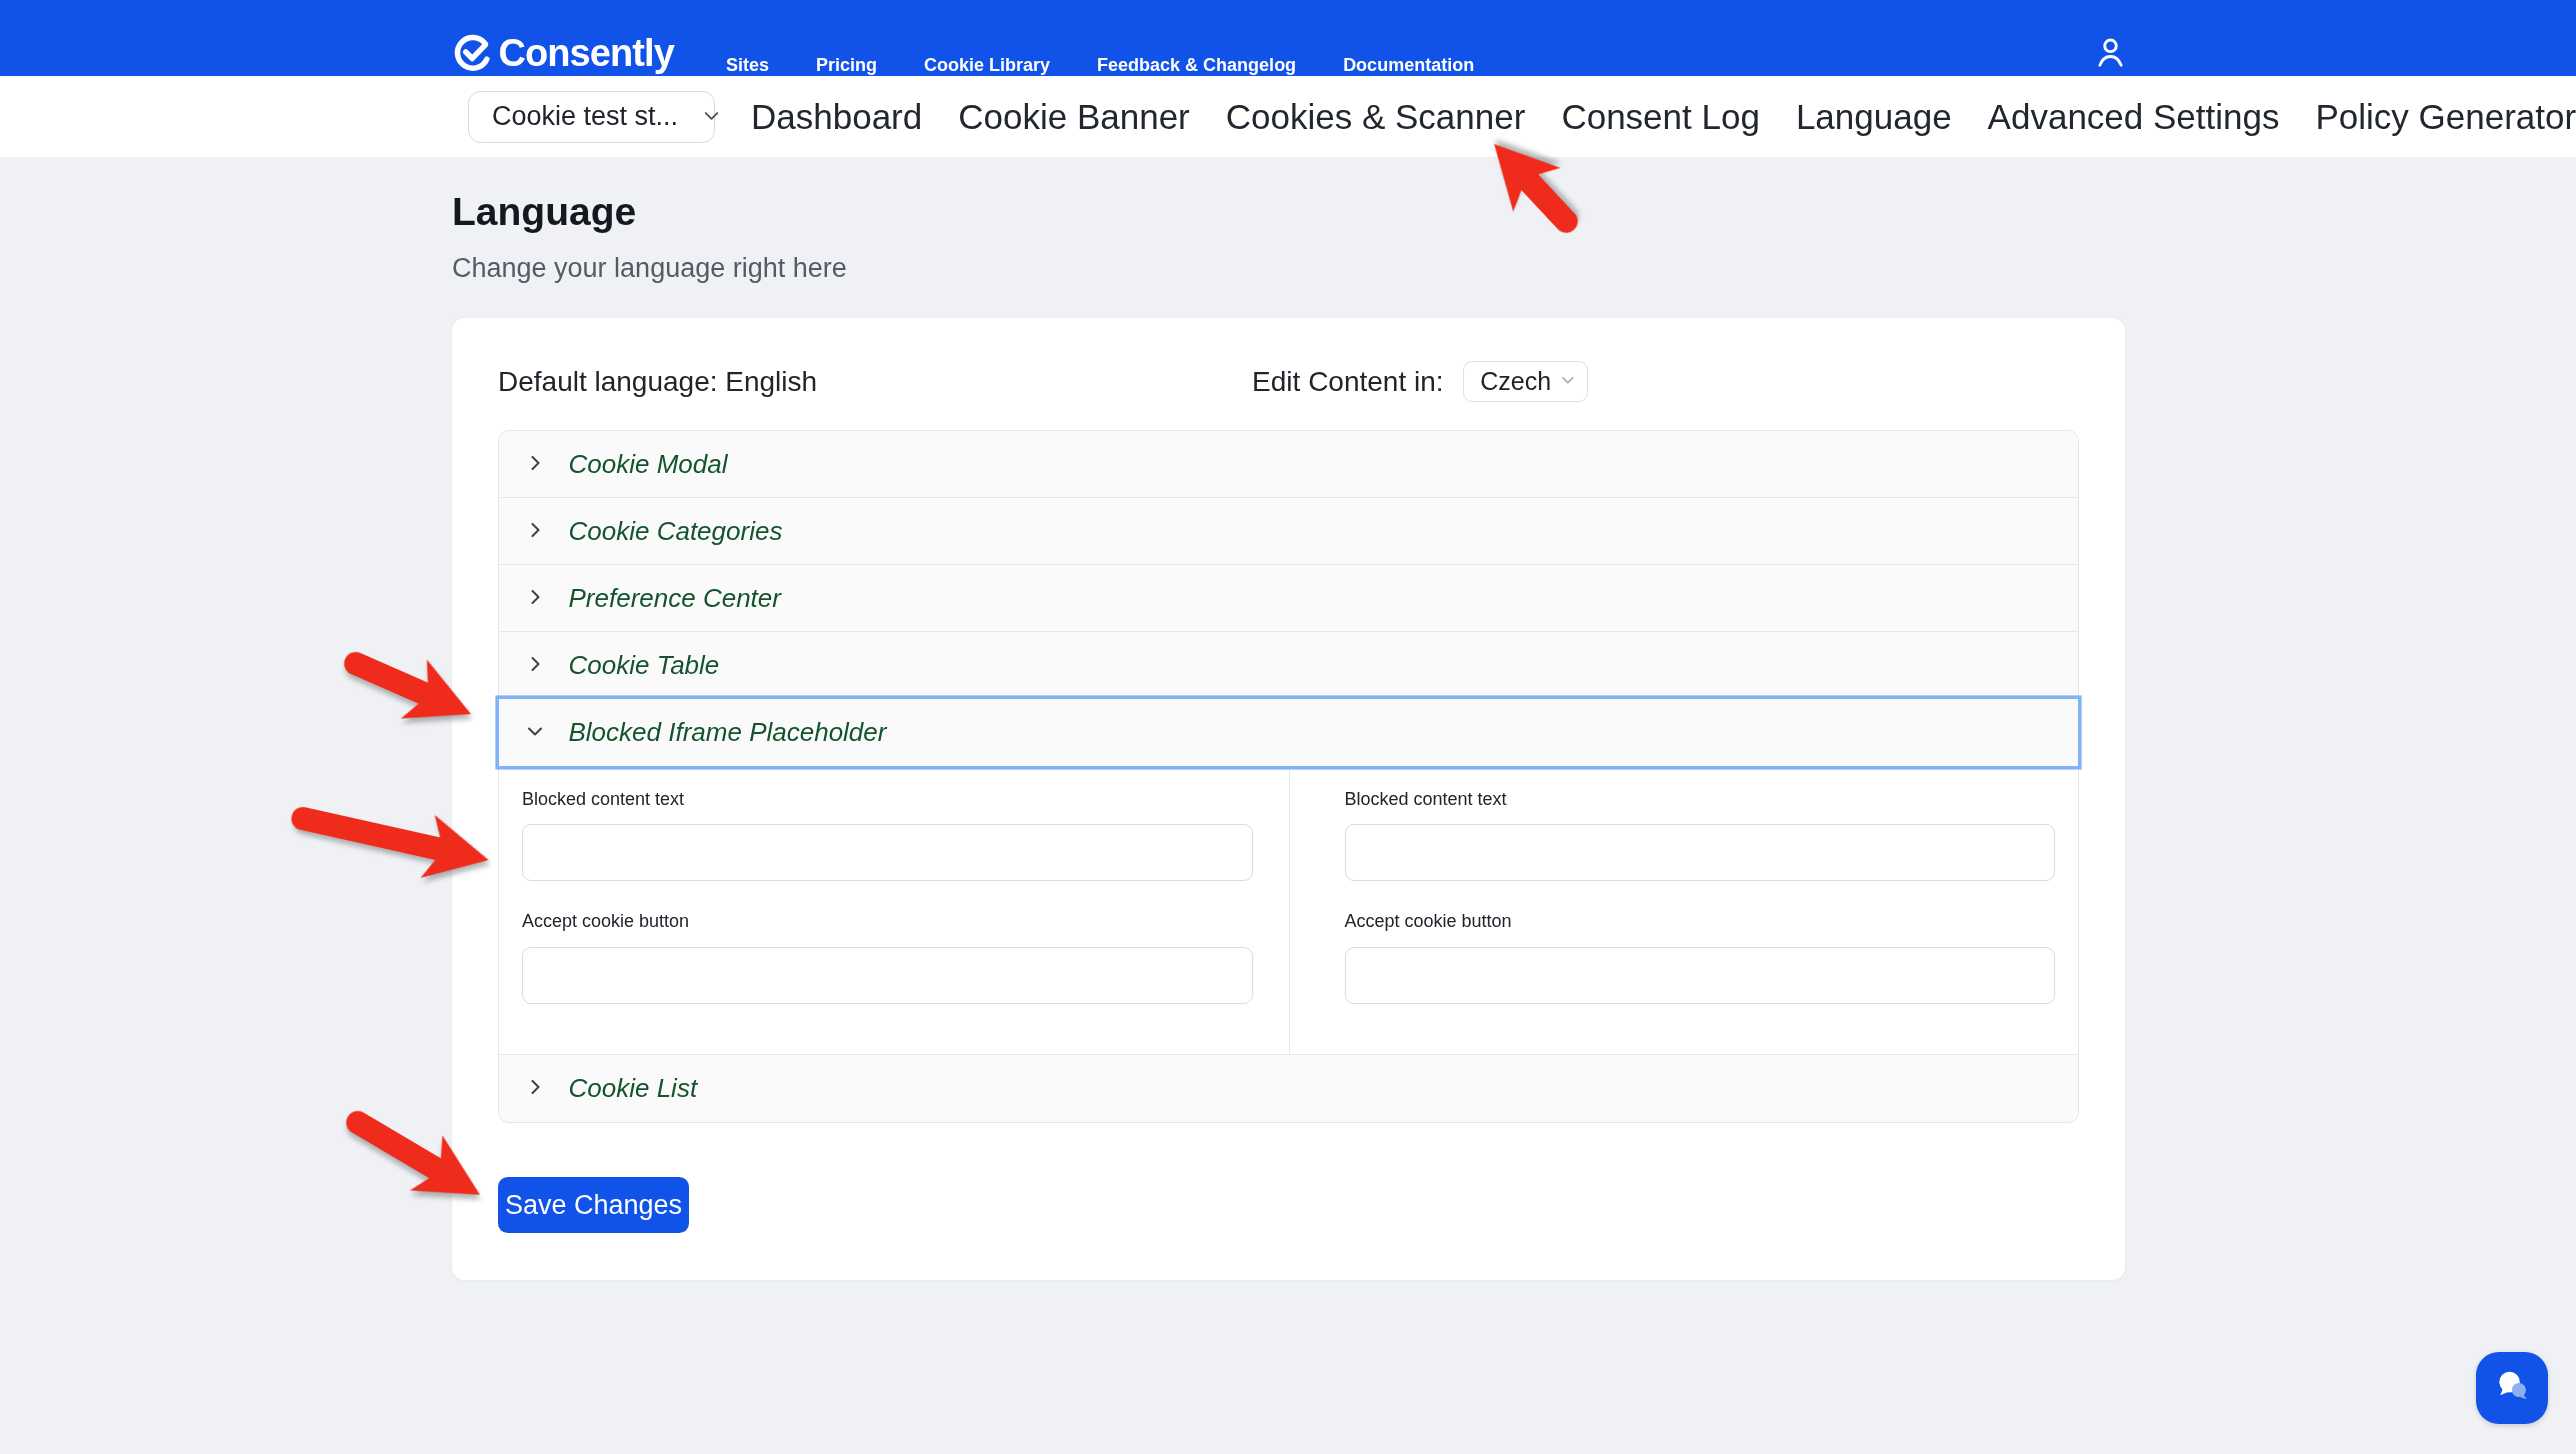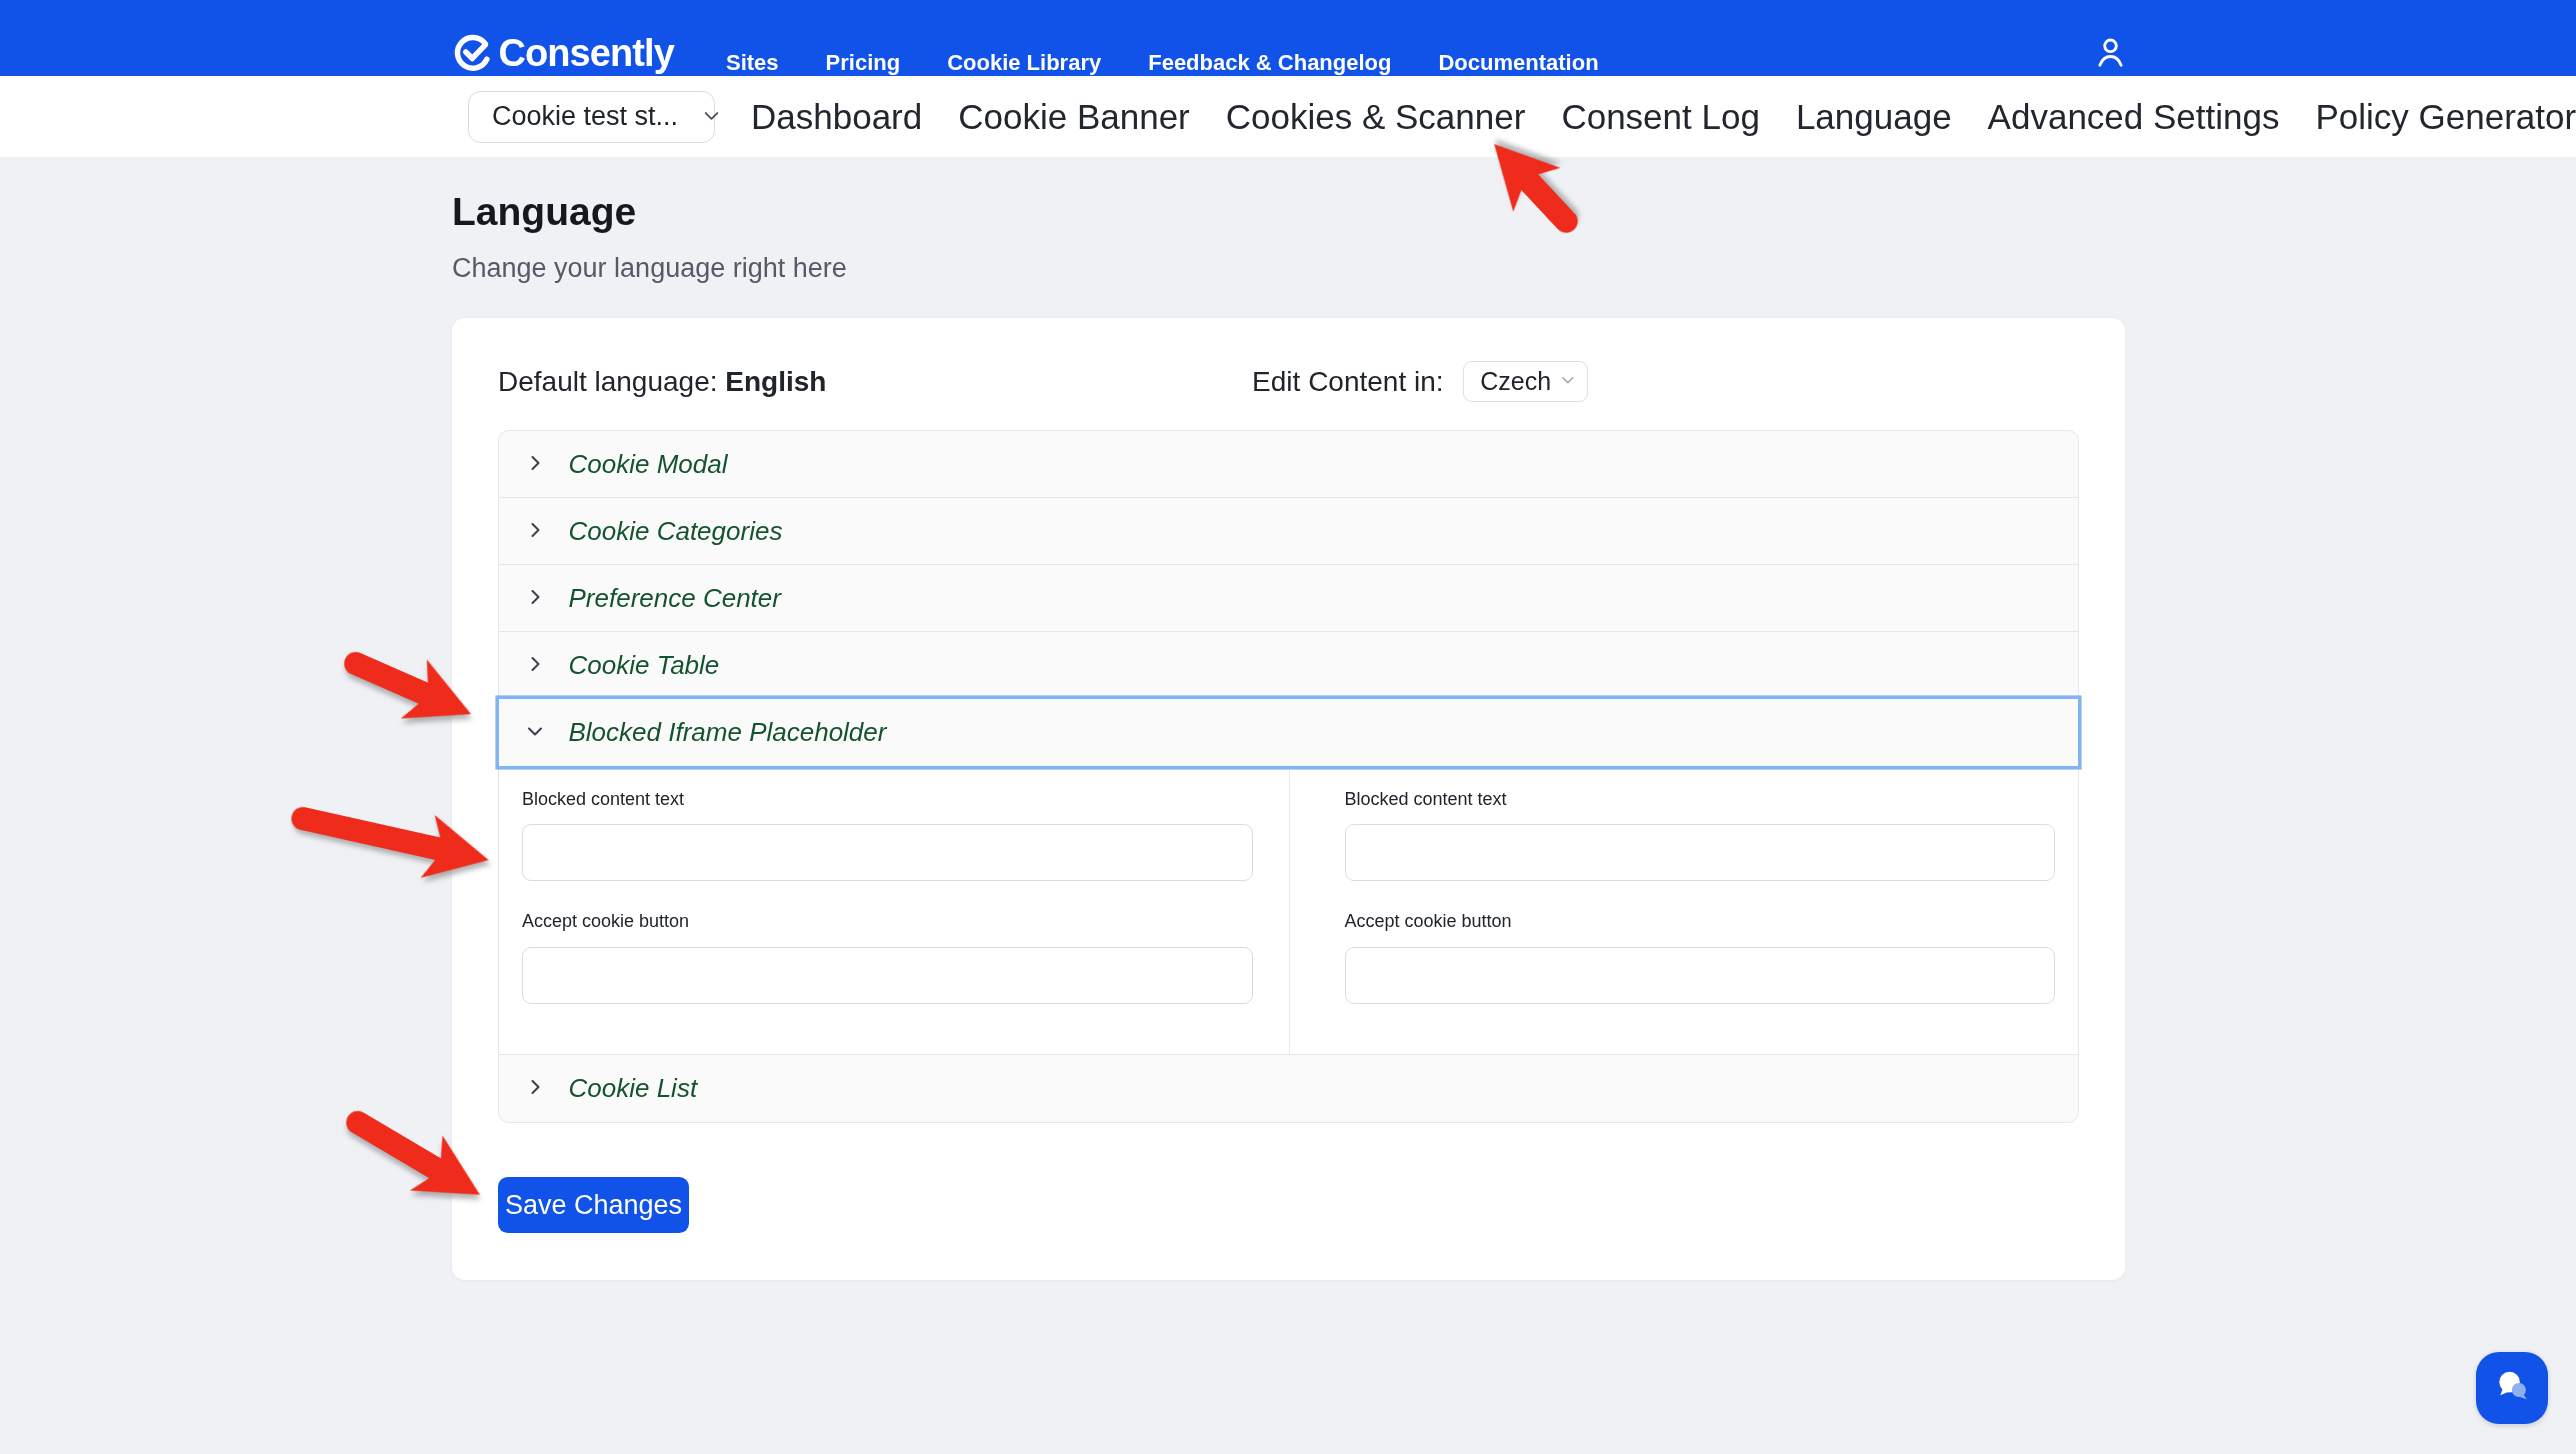--- a/index.html
+++ b/index.html
@@ -17,21 +17,21 @@
   html,body{width:2576px;height:1454px;}
   body{font-family:"Liberation Sans",sans-serif;background:#fff;overflow:hidden;}
   #screen{position:relative;width:2576px;height:1454px;background:var(--page-bg);}
 
   
   .topbar{position:absolute;left:0;top:0;width:2576px;height:76px;background:var(--brand);
     display:flex;align-items:flex-end;padding:0 445px 0 452px;}
   .logo{display:flex;align-items:center;gap:5.4px;color:#fff;}
   .logo-text{font-size:38px;font-weight:700;letter-spacing:-0.9px;color:#fff;line-height:1;margin-top:-2.7px;}
   .topnav{display:flex;align-items:center;gap:47px;margin-left:52px;}
-  .topnav-item{position:relative;color:#fff;font-size:22px;font-weight:600;cursor:pointer;white-space:nowrap;}
+  .topnav-item{position:relative;color:#fff;font-size:18px;font-weight:600;cursor:pointer;white-space:nowrap;}
   .topnav-item.active::after{content:"";position:absolute;left:0;right:0;bottom:-14.3px;height:2.7px;background:#fff;}
   .user-btn{margin-left:auto;display:flex;align-items:center;justify-content:center;cursor:pointer;}
 
   
   .subnav{position:absolute;left:0;top:76px;width:2576px;height:81px;background:#fff;
     display:flex;align-items:center;padding-left:468px;}
   .site-selector{height:52px;min-width:247px;border:0.9px solid #D8DBE1;border-radius:12.5px;background:#fff;
     display:flex;align-items:center;justify-content:space-between;padding:0 19.7px 0 23px;cursor:pointer;gap:21.5px;text-align:right;}
   .site-selector-label{font-size:27px;color:#20242B;white-space:nowrap;}
   .subtabs{display:flex;align-items:center;gap:36px;margin-left:36px;}
@@ -40,21 +40,21 @@
   
   .page-title{position:absolute;left:452px;top:190px;font-size:39px;font-weight:700;color:#14181F;}
   .page-subtitle{position:absolute;left:452px;top:253px;font-size:27px;color:var(--ink-soft);}
 
   
   .card{position:absolute;left:452px;top:318px;width:1673px;height:962px;background:#fff;border-radius:12.5px;
     box-shadow:0 0.9px 2.7px rgba(20,30,60,.05);}
   .card-header{position:absolute;left:46px;right:537px;top:43px;height:41px;
     display:flex;align-items:center;justify-content:space-between;}
   .default-lang{font-size:28px;color:#20242B;}
-  .default-lang b{font-weight:700;margin-top:24px;}
+  .default-lang b{font-weight:400;margin-top:24px;}
   .edit-content{display:flex;align-items:center;gap:19.7px;}
   .edit-content-label{font-size:28px;color:#20242B;white-space:nowrap;}
   .lang-select{height:41px;border:0.9px solid #DDE0E4;border-radius:9px;background:#fff;
     display:flex;align-items:center;gap:7.2px;padding:0 9px 0 16px;cursor:pointer;}
   .lang-select-value{font-size:25px;color:#20242B;}
 
   
   .accordion{position:absolute;left:46px;top:112px;width:1581px;border:0.9px solid var(--border);
     border-radius:10.7px;background:var(--row-bg);}
   .acc-row{height:67px;display:flex;align-items:center;gap:21.5px;padding-left:24px;background:var(--row-bg);

